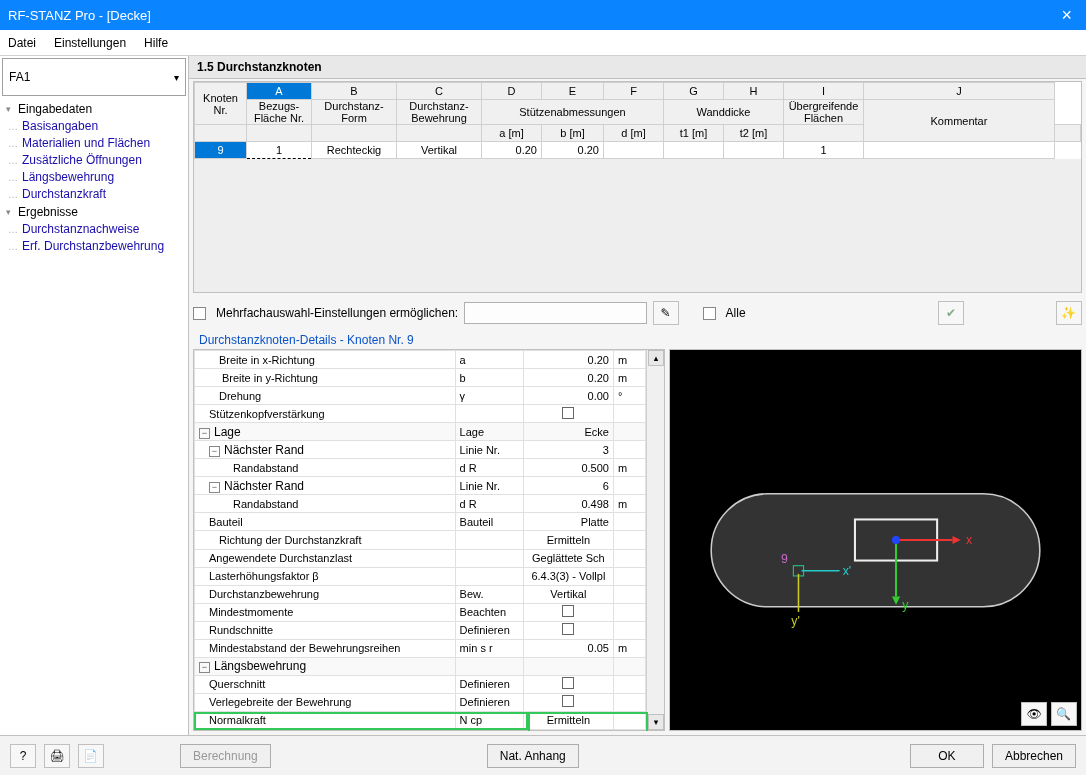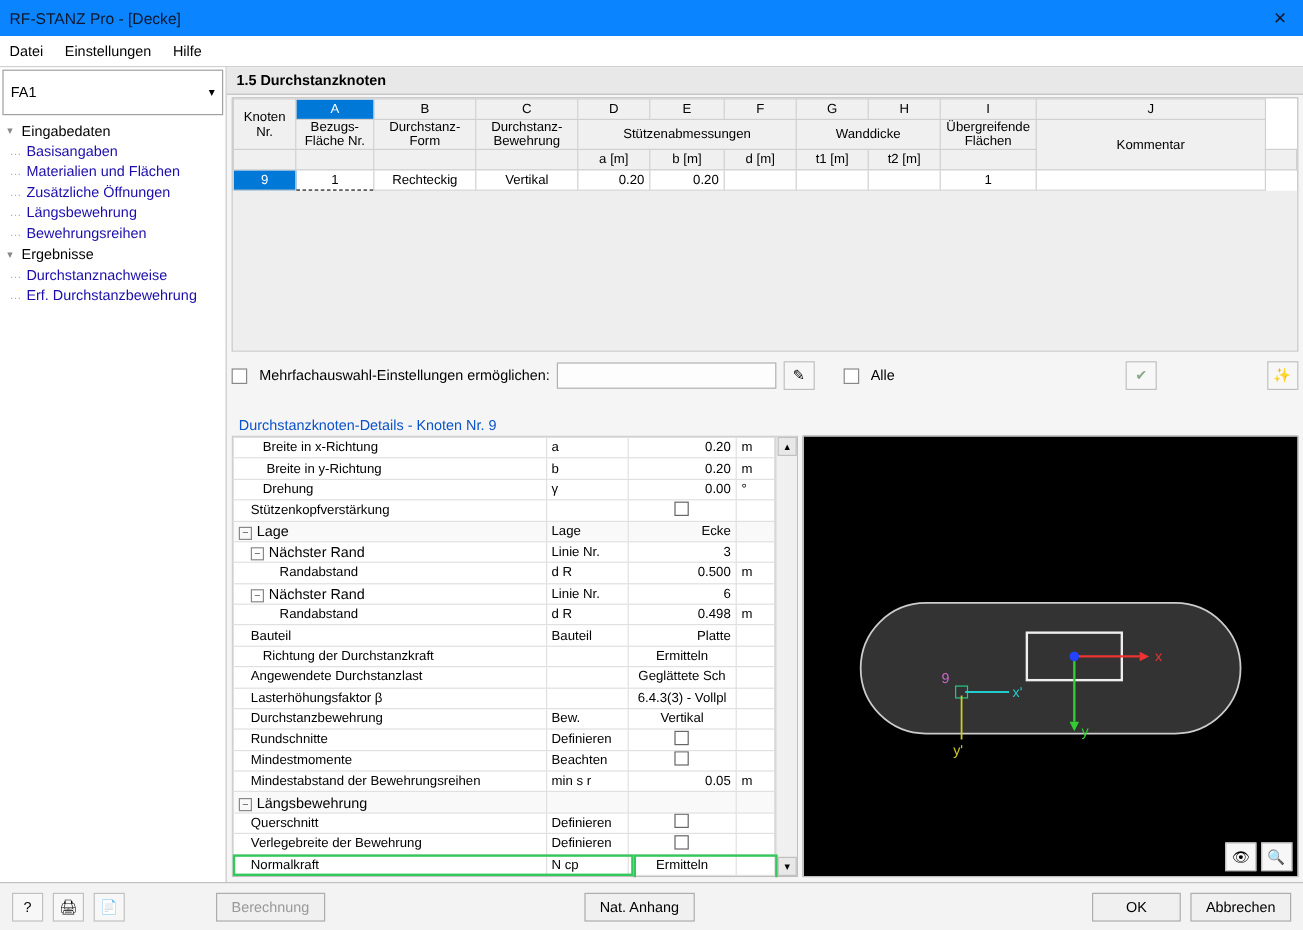--- a/index.html
+++ b/index.html
@@ -1,19 +1,19 @@
 <!DOCTYPE html>
 <html><head>
 <meta charset="utf-8">
 <style>
   * { box-sizing: border-box; margin: 0; padding: 0; font-family: "Segoe UI", Tahoma, sans-serif; font-size: 12px; }
   body { background: #fff; overflow: hidden; user-select: none; width: 1086px; height: 775px; }
 
   
-  .titlebar { height: 30px; background: #0a84ff; color: #0f172a; display: flex; align-items: center; padding: 0 8px; justify-content: space-between; }
+  .titlebar { height: 30px; background: #0a84ff; color: #ffffff; display: flex; align-items: center; padding: 0 8px; justify-content: space-between; }
   .titlebar .title { font-size: 13px; }
   .titlebar .close { font-size: 18px; padding: 0 6px; cursor: pointer; }
 
   
   .menubar { height: 26px; background: #fff; border-bottom: 1px solid #d0d0d0; display: flex; align-items: center; padding: 0 8px; }
   .menubar span { margin-right: 18px; cursor: default; }
 
   
   .main { display: flex; height: calc(775px - 30px - 26px - 40px); }
 
@@ -46,21 +46,21 @@
   .topgrid td.selcell { border: 1px dashed #000; }
   .topgrid-empty { flex:1; background: #eee; }
 
   
   .multibar { display: flex; align-items: center; margin: 4px 4px; gap: 6px; }
   .multibar input[type=text] { flex: 1; height: 22px; border: 1px solid #b0b0b0; background: #fdfdfd; }
   .iconbtn { width: 26px; height: 24px; border: 1px solid #c0c0c0; background: #f7f7f7; display: inline-flex; align-items: center; justify-content: center; font-size: 12px; }
   .chkbox { width: 13px; height: 13px; border: 1px solid #888; display: inline-block; background: #fff; margin-right: 4px; vertical-align: middle; }
 
   
-  .details-title { color: #0a53c8; padding: 2px 6px; font-size: 12px; margin: 16px 4px 0 4px; }
+  .details-title { color: #0a53c8; padding: 2px 6px; font-size: 12px; margin: 2px 4px 0 4px; }
   .details-split { display: flex; margin: 0 4px 4px 4px; flex:1; overflow: hidden; }
   .details-left { width: 472px; border: 1px solid #c0c0c0; background: #fff; display: flex; position: relative; }
   .details-table { width: 454px; border-collapse: collapse; }
   .details-table td { border: 1px solid #e0e0e0; height: 16px; font-size: 11px; padding: 0 4px; white-space: nowrap; overflow: hidden; }
   .details-table .c1 { width: 260px; } .details-table .c2 { width: 68px; } .details-table .c3 { width: 90px; text-align: right; } .details-table .c4 { width: 32px; }
   .details-table .group td { background: #f9f9f9; }
   .details-table .tog2 { display:inline-block; width:11px; height:11px; border:1px solid #888; font-size:9px; text-align:center; line-height:9px; margin-right:4px; color:#555; }
   .details-table .chk { display:inline-block; width:12px; height:12px; border:1px solid #666; }
   .details-table .selrow td { background: transparent; }
   .scrollcol { width: 18px; background: #f0f0f0; border-left: 1px solid #d0d0d0; position: relative; }
@@ -109,21 +109,21 @@
     </div>
     <div class="tree">
       <div class="tree-root">
           <span class="tog">▾</span>
           <span>Eingabedaten</span>
         </div>
       <div class="tree-item">Basisangaben</div>
       <div class="tree-item">Materialien und Flächen</div>
       <div class="tree-item">Zusätzliche Öffnungen</div>
       <div class="tree-item">Längsbewehrung</div>
-      <div class="tree-item sel">Bewehrungsreihen</div>
+      <div class="tree-item sel">Durchstanzkraft</div>
       <div class="tree-root" style="margin-top:2px;">
           <span class="tog">▾</span>
           <span>Ergebnisse</span>
         </div>
       <div class="tree-item">Durchstanznachweise</div>
       <div class="tree-item">Erf. Durchstanzbewehrung</div>
     </div>
   </div>
 
   <div class="right">
@@ -289,28 +289,28 @@
                 <td class="c3" style="text-align:center">6.4.3(3) - Vollpl</td>
                 <td class="c4"></td>
               </tr>
           <tr>
                 <td class="c1" style="padding-left:14px">Durchstanzbewehrung</td>
                 <td class="c2">Bew.</td>
                 <td class="c3" style="text-align:center">Vertikal</td>
                 <td class="c4"></td>
               </tr>
           <tr>
+                <td class="c1" style="padding-left:14px">Mindestmomente</td>
+                <td class="c2">Beachten</td>
+                <td class="c3" style="text-align:center"><span class="chk"></span></td>
+                <td class="c4"></td>
+              </tr>
+          <tr>
                 <td class="c1" style="padding-left:14px">Rundschnitte</td>
                 <td class="c2">Definieren</td>
-                <td class="c3" style="text-align:center"><span class="chk"></span></td>
-                <td class="c4"></td>
-              </tr>
-          <tr>
-                <td class="c1" style="padding-left:14px">Mindestmomente</td>
-                <td class="c2">Beachten</td>
                 <td class="c3" style="text-align:center"><span class="chk"></span></td>
                 <td class="c4"></td>
               </tr>
           <tr>
                 <td class="c1" style="padding-left:14px">Mindestabstand der Bewehrungsreihen</td>
                 <td class="c2">min s r</td>
                 <td class="c3">0.05</td>
                 <td class="c4">m</td>
               </tr>
           <tr class="group">

